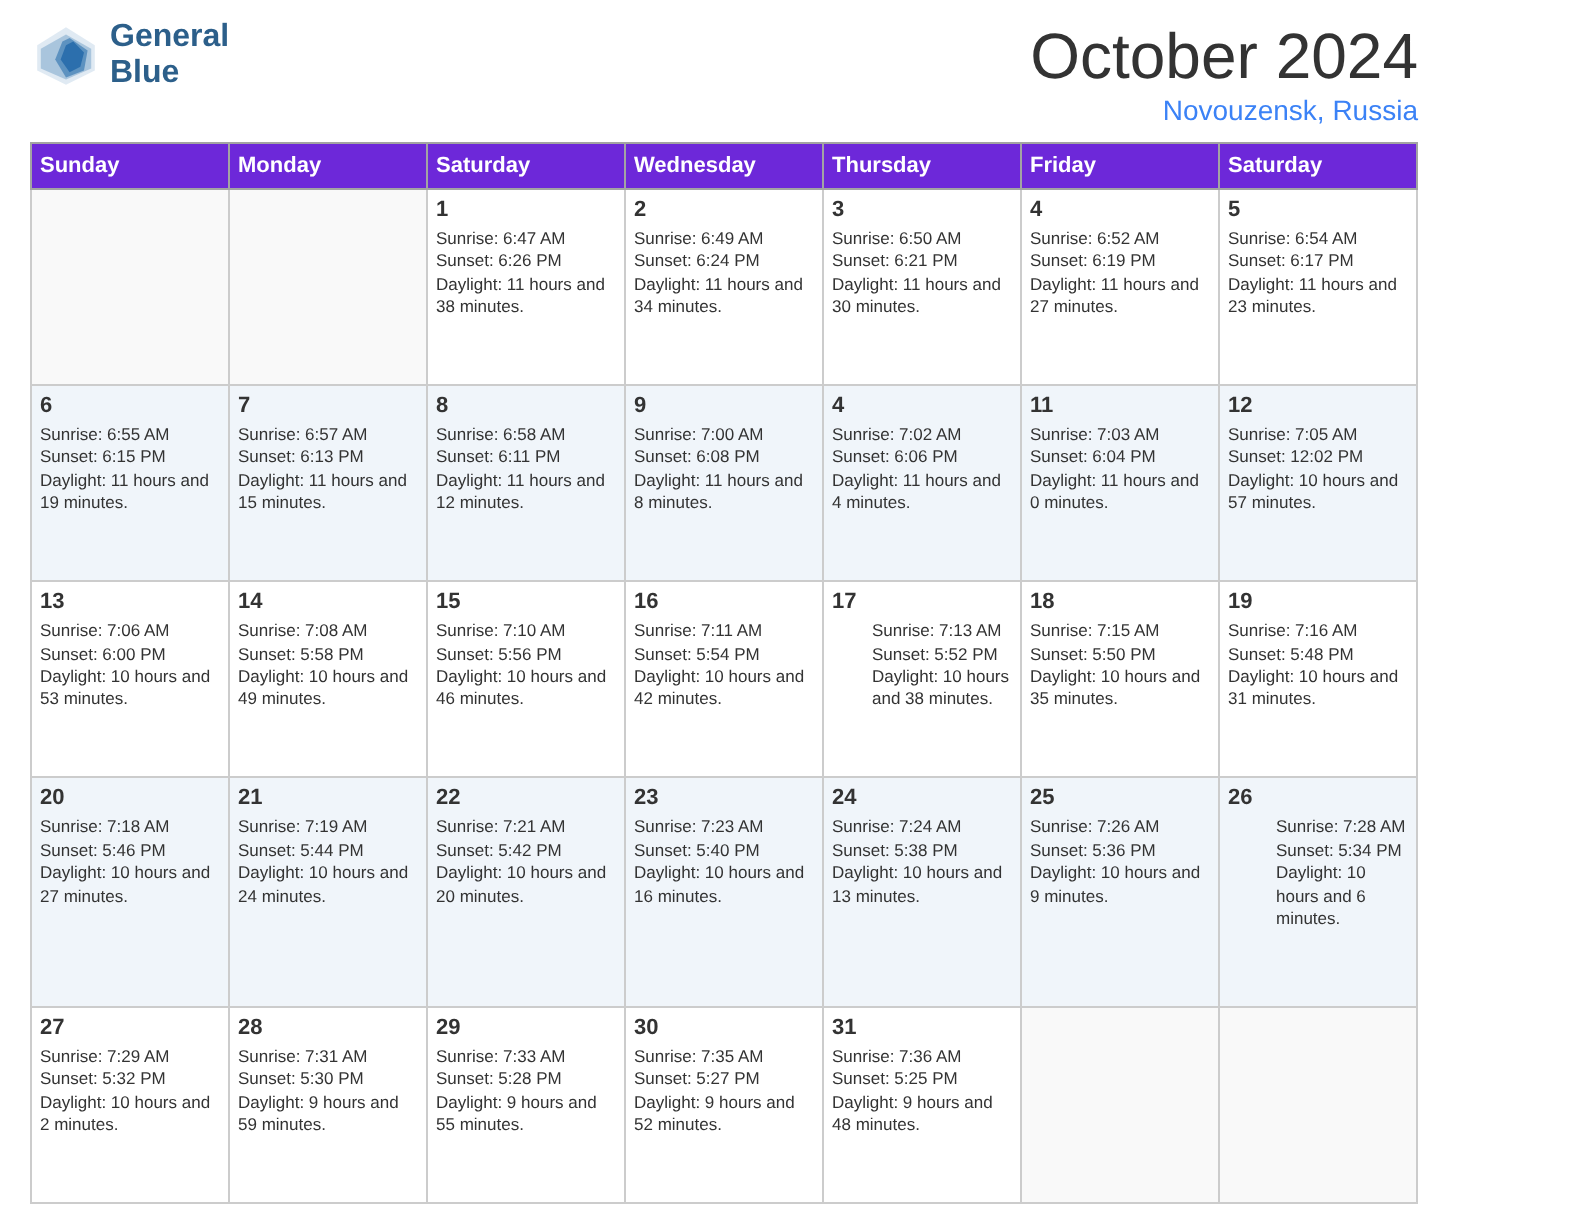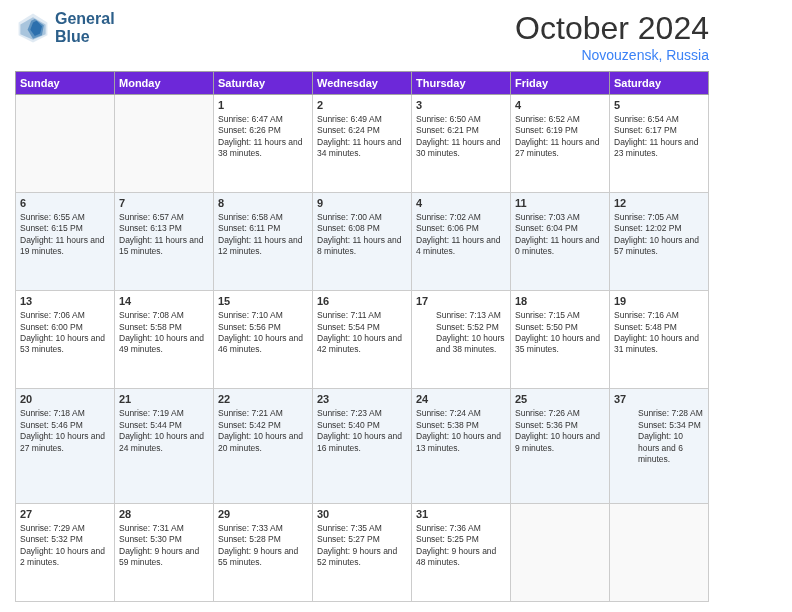--- a/index.html
+++ b/index.html
@@ -286,21 +286,21 @@
 Sunset: 5:38 PM
 Daylight: 10 hours and 13 minutes.</div>
           </td>
           <td>
             <span class="day-num">25</span>
             <div class="day-info" style="white-space: pre-wrap;">Sunrise: 7:26 AM
 Sunset: 5:36 PM
 Daylight: 10 hours and 9 minutes.</div>
           </td>
           <td>
-            <span class="day-num">37</span>
+            <span class="day-num">26</span>
             <div class="day-info" style="white-space: pre-wrap; margin-left: 24px;">Sunrise: 7:28 AM
 Sunset: 5:34 PM
 Daylight: 10 hours and 6 minutes.</div>
           </td>
         </tr>
         <tr>
           <td>
             <span class="day-num">27</span>
             <div class="day-info" style="white-space: pre-wrap;">Sunrise: 7:29 AM
 Sunset: 5:32 PM

